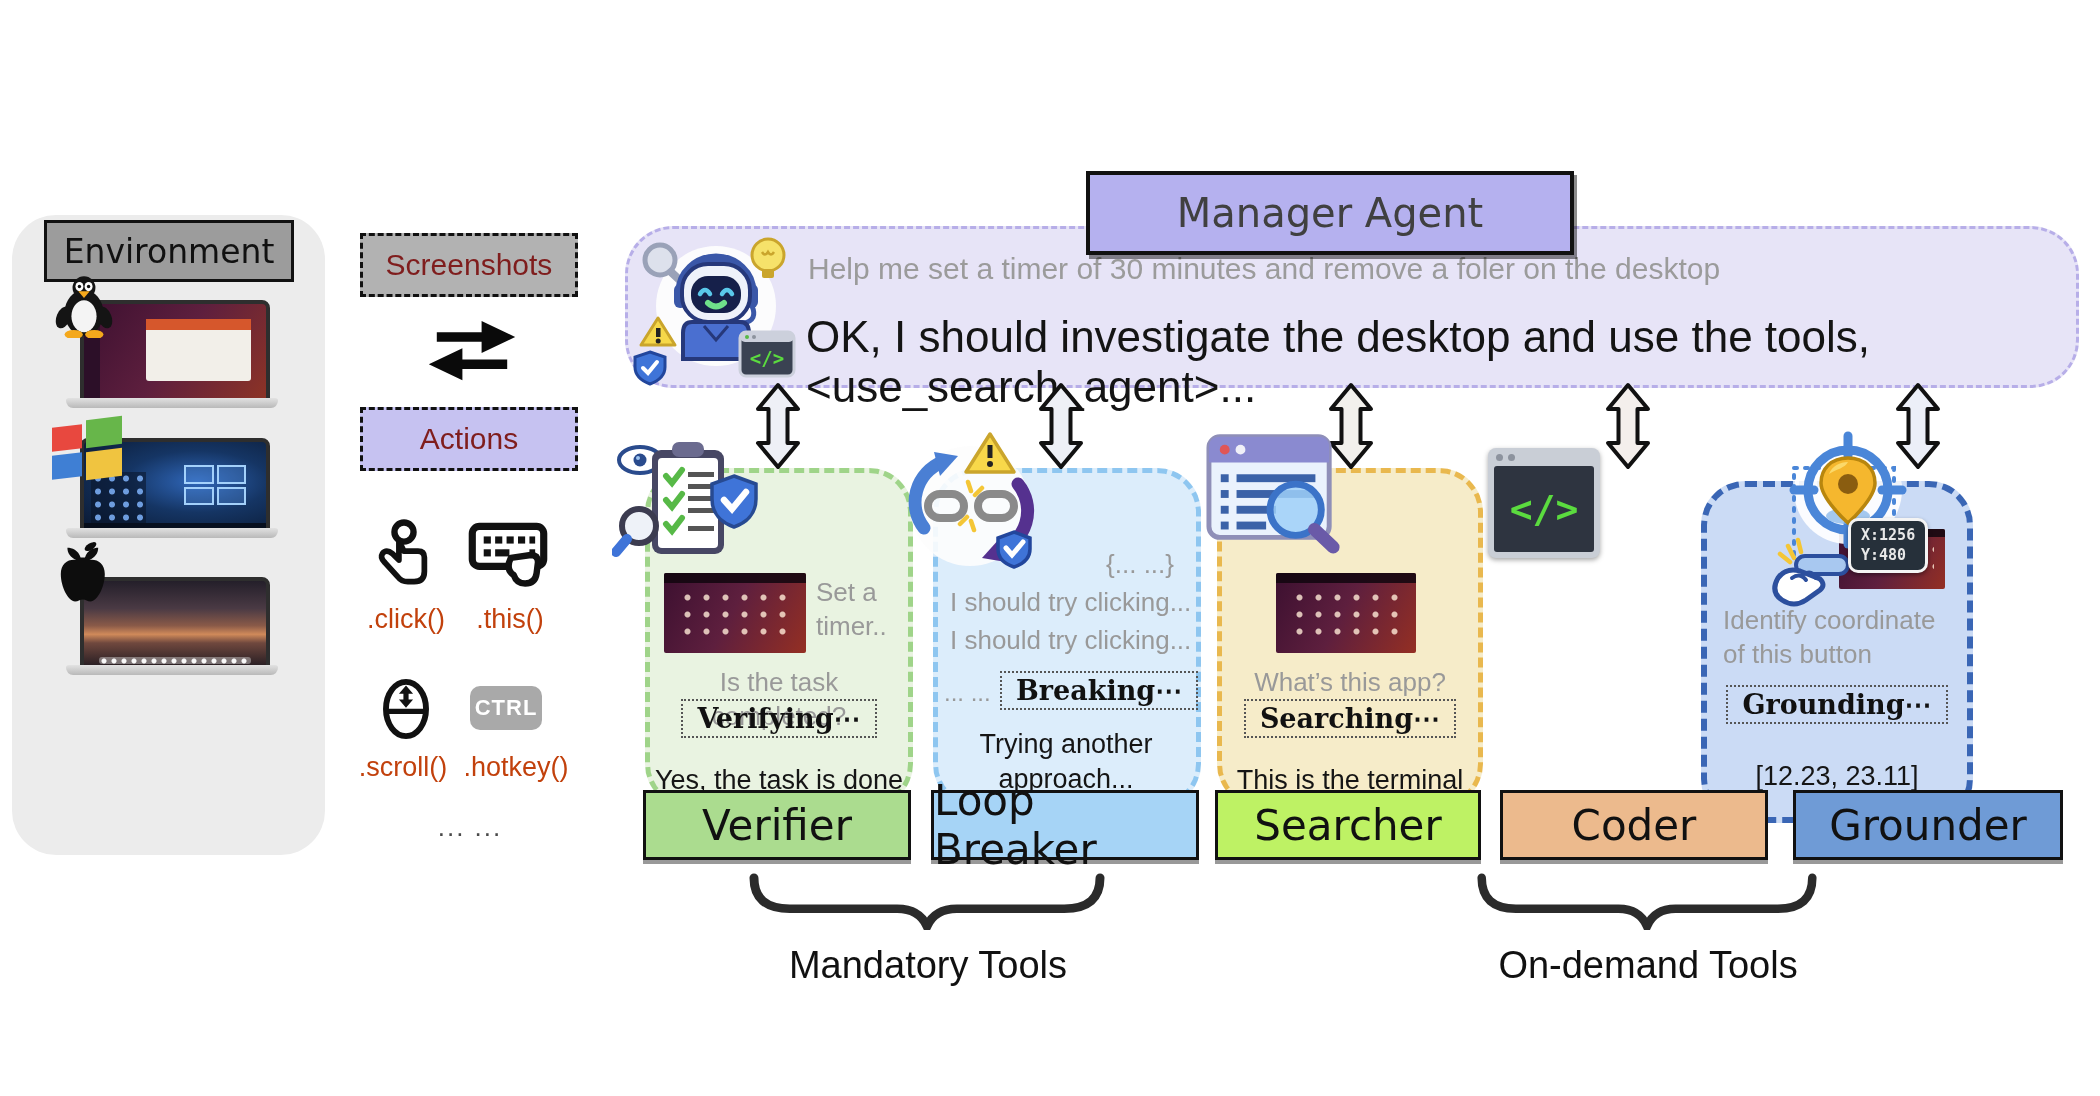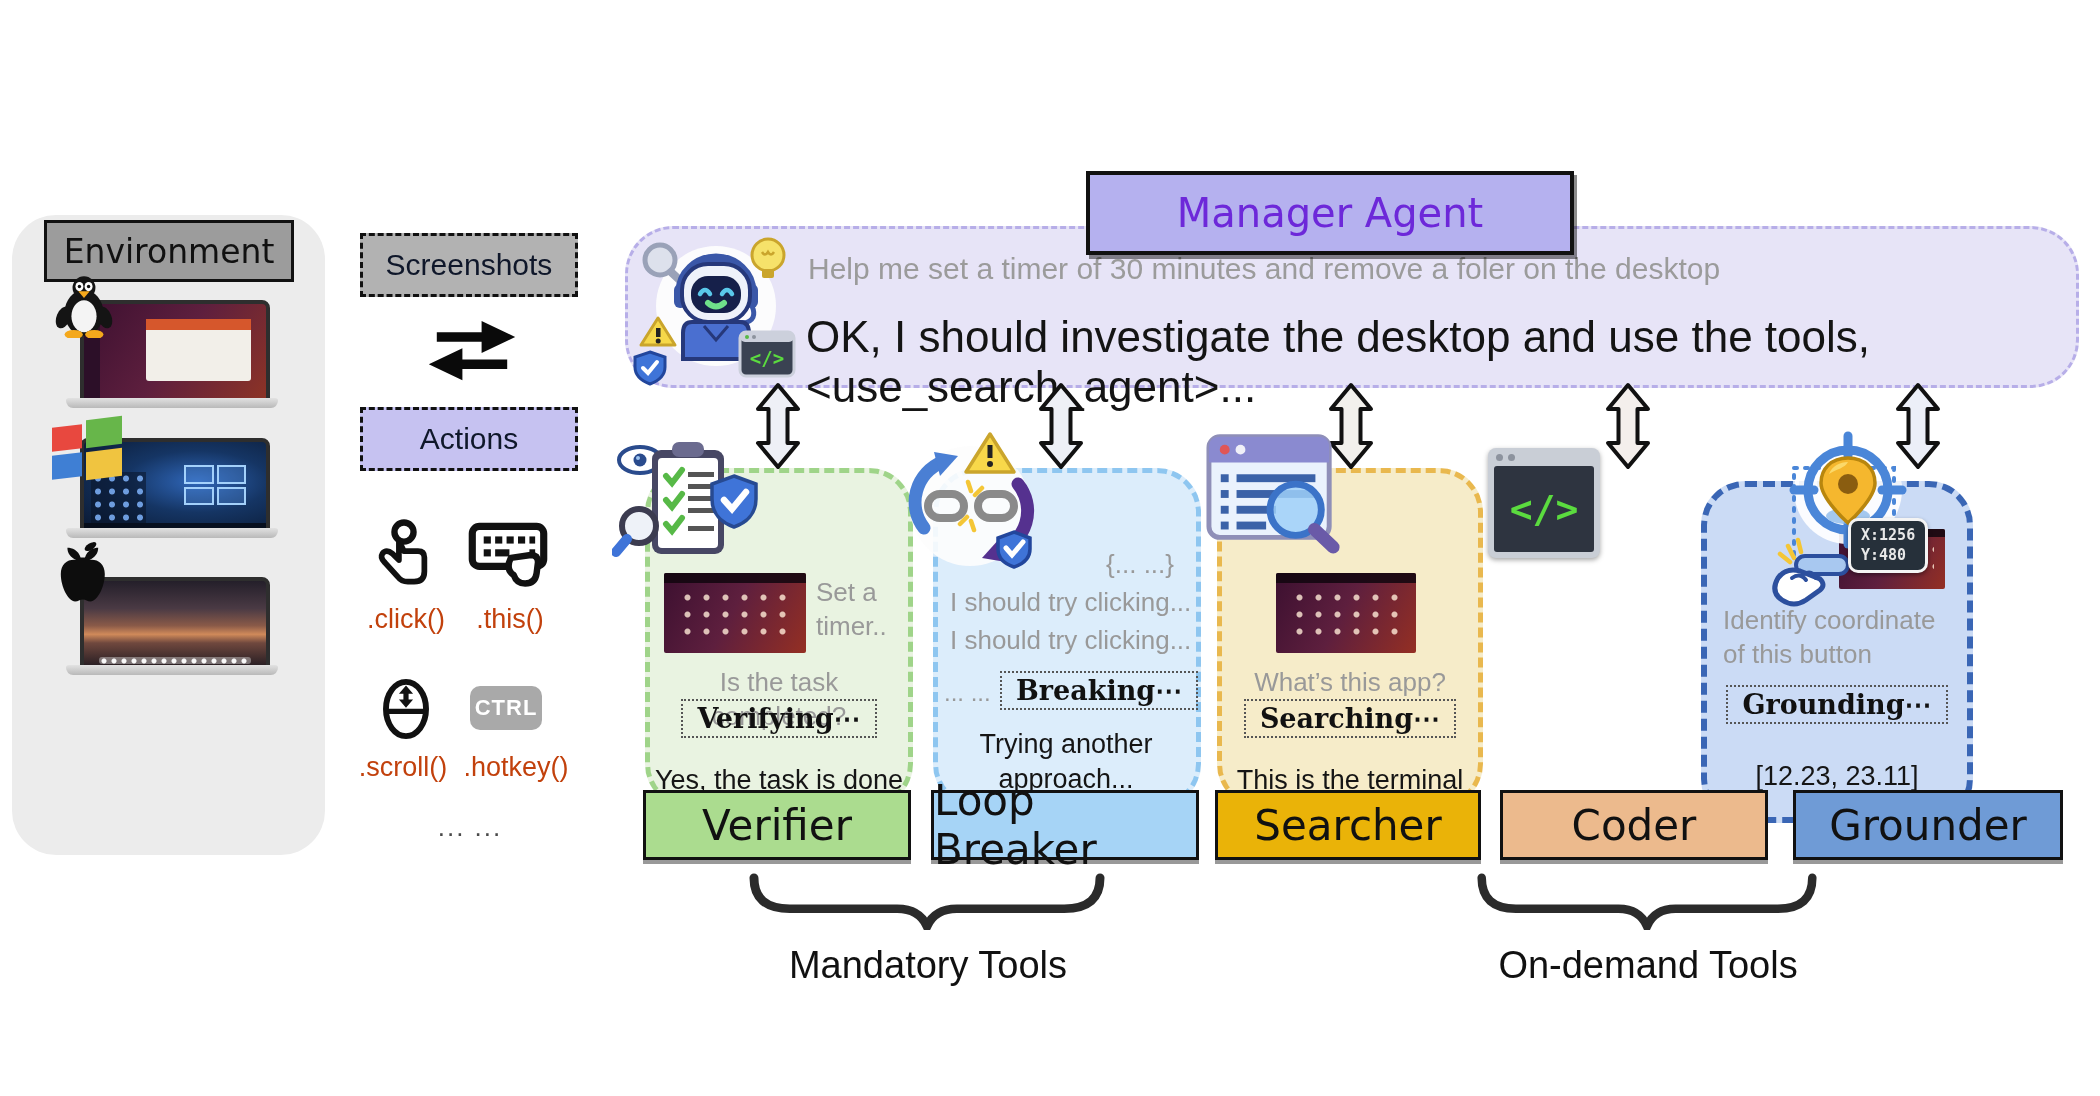--- a/index.html
+++ b/index.html
@@ -24,34 +24,34 @@
   .win-logo-glow i{border:2px solid rgba(170,215,255,.95);background:rgba(90,150,230,.3);display:block;}
   .win-tiles{position:absolute;left:4%;bottom:8%;width:30%;height:58%;background:rgba(10,20,40,.55);
      background-image:radial-gradient(circle,rgba(120,170,240,.9) 2.5px,transparent 3.5px);background-size:14px 13px;}
   .win-task{position:absolute;left:0;bottom:0;width:100%;height:8%;background:rgba(5,10,20,.8);}
   .mac-screen{background:linear-gradient(180deg,#241f2a 0%,#4a3a44 32%,#8a5a48 52%,#d08a5a 62%,#70483e 72%,#241c22 100%);}
   .mac-dock{position:absolute;left:8%;bottom:3%;width:84%;height:9%;background:rgba(235,235,235,.4);border-radius:3px;
      background-image:radial-gradient(circle,rgba(255,255,255,.95) 2px,transparent 3px);background-size:10px 8px;}
 
   
   .io-box{border:3.5px dashed #111;display:flex;align-items:center;justify-content:center;
-          font-size:30px;color:#0f172a;}
+          font-size:30px;color:#7f1d1d;}
   .screenshots-box{left:360px;top:233px;width:212px;height:58px;background:#b2b2b2;}
   .actions-box{left:360px;top:407px;width:212px;height:58px;background:#c6c2f1;}
   .action-label{font-size:27px;color:#c2410c;text-align:center;}
   .ctrl-key{background:#a9a9a9;border-radius:10px;color:#fff;font-weight:bold;font-size:22px;
             display:flex;align-items:center;justify-content:center;letter-spacing:1px;}
   .dots-more{font-size:26px;color:#4a4a4a;letter-spacing:2px;}
 
   
   .manager-panel{left:625px;top:226px;width:1448px;height:156px;background:#e7e4f7;
                  border:3.5px dashed #b7aee8;border-radius:48px;}
   .manager-title{left:1086px;top:171px;width:480px;height:76px;background:#b5b1ef;border:4px solid #111;
                  box-shadow:3px 4px 0 rgba(0,0,0,.45);display:flex;align-items:center;justify-content:center;
-                 font-family:"DejaVu Sans",sans-serif;font-size:40px;color:#6d28d9;z-index:5;}
+                 font-family:"DejaVu Sans",sans-serif;font-size:40px;color:#404040;z-index:5;}
   .mgr-user{left:808px;top:252px;width:1200px;font-size:30px;color:#9b9b9b;}
   .mgr-agent{left:806px;top:312px;width:1240px;font-size:44px;color:#141414;}
 
   
   .updown{width:48px;height:88px;z-index:4;}
 
   
   .tool-card{border-radius:44px;z-index:1;}
   .tool-label{height:64px;border:3.5px solid #111;box-shadow:0 4px 0 rgba(0,0,0,.4);
               display:flex;align-items:center;justify-content:center;z-index:3;
@@ -311,21 +311,21 @@
       <rect x="16" y="58" width="8" height="8"></rect>
         <rect x="32" y="58" width="80" height="8"></rect>
       <rect x="16" y="74" width="8" height="8"></rect>
         <rect x="32" y="74" width="40" height="8"></rect>
       <rect x="16" y="90" width="8" height="8"></rect>
         <rect x="32" y="90" width="30" height="8"></rect>
     </g>
     <circle cx="92" cy="78" r="26" fill="#9fd0f8" fill-opacity="0.85" stroke="#3b73c8" stroke-width="7"></circle>
     <line x1="111" y1="98" x2="130" y2="116" stroke="#6a5aa8" stroke-width="13" stroke-linecap="round"></line>
   </svg>
-  <div class="abs tool-label" style="left:1215px;top:790px;width:260px;background:#eab308;">Searcher</div>
+  <div class="abs tool-label" style="left:1215px;top:790px;width:260px;background:#bef264;">Searcher</div>
 
   <div class="abs corner-icon term-window" style="left:1488px;top:448px;width:112px;height:110px;">
     <div class="term-head">
         <i></i>
         <i></i>
       </div>
     <div class="term-body">&lt;/&gt;</div>
   </div>
   <div class="abs tool-label" style="left:1500px;top:790px;width:262px;background:#ecba8d;">Coder</div>
 

